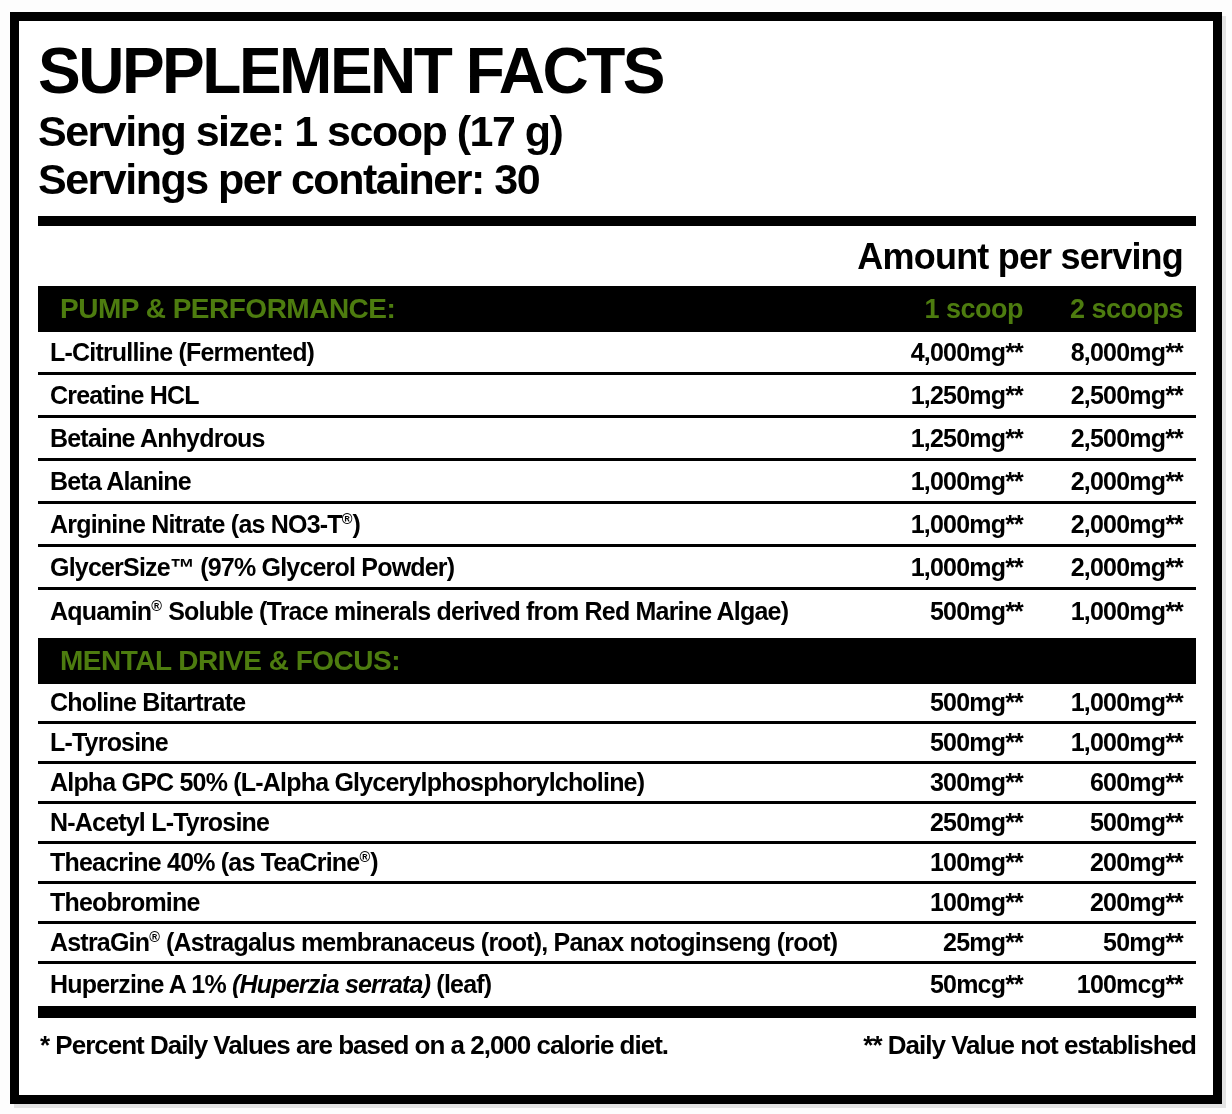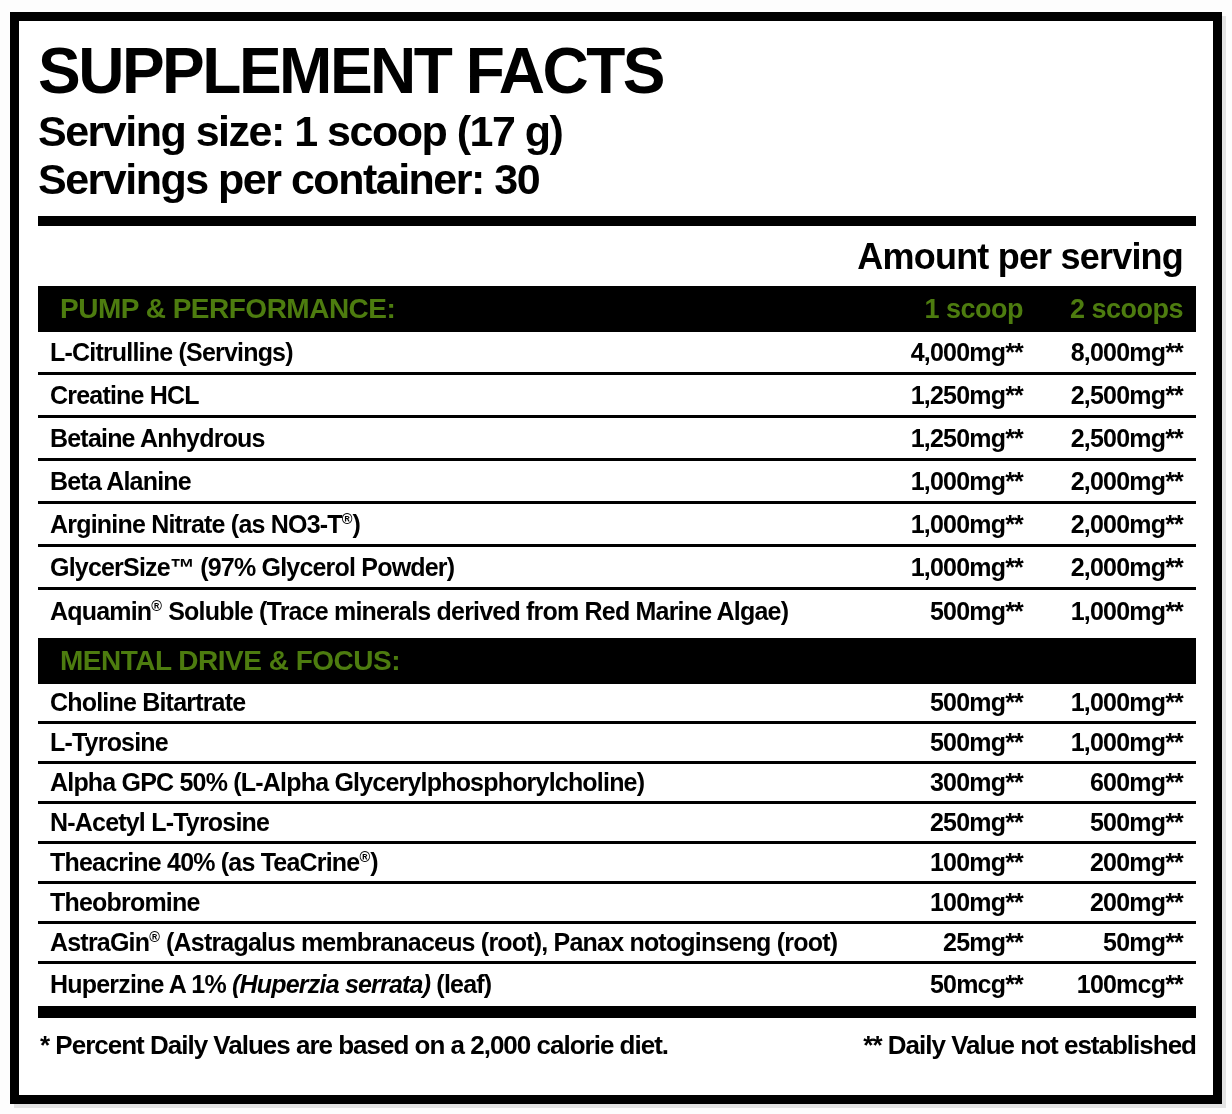--- a/index.html
+++ b/index.html
@@ -60,21 +60,21 @@
   <div class="amount-header">Amount per serving</div>
 
   <div id="facts-table">
       <div class="section-bar">
         <span class="section-title">PUMP &amp; PERFORMANCE:</span>
         <span class="colhead-1">1 scoop</span>
         <span class="colhead-2">2 scoops</span>
       </div>
       <div class="rows rows-a">
         <div class="row">
-          <span class="ingredient">L-Citrulline (Servings)</span>
+          <span class="ingredient">L-Citrulline (Fermented)</span>
           <span class="val-1">4,000mg**</span>
           <span class="val-2">8,000mg**</span>
         </div>
         <div class="row">
           <span class="ingredient">Creatine HCL</span>
           <span class="val-1">1,250mg**</span>
           <span class="val-2">2,500mg**</span>
         </div>
         <div class="row">
           <span class="ingredient">Betaine Anhydrous</span>

